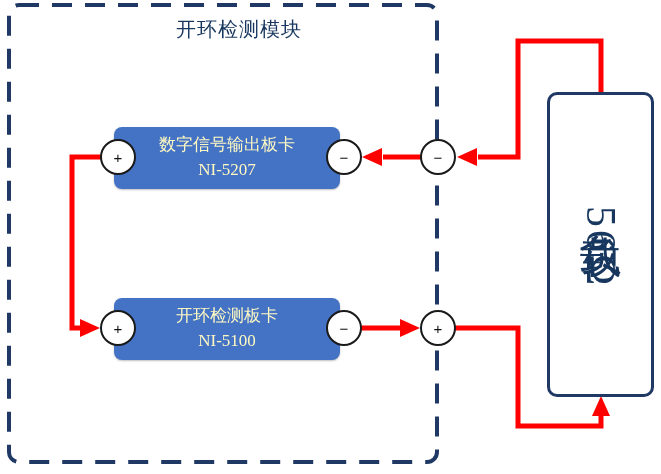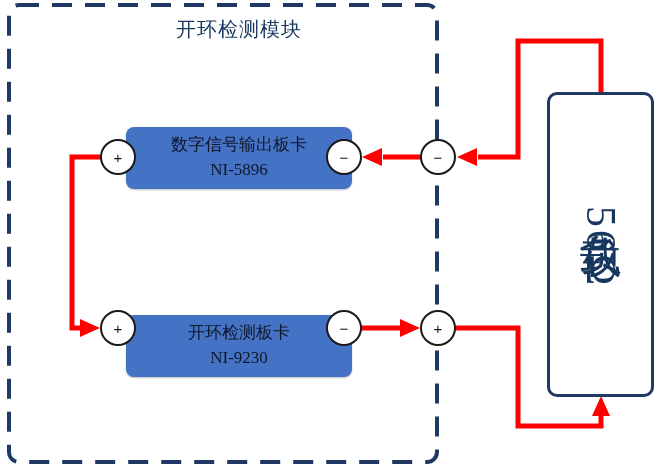--- a/index.html
+++ b/index.html
@@ -17,28 +17,28 @@
   }
   svg.layer{position:absolute;left:0;top:0;width:661px;height:474px;}
   .module-frame{fill:none;stroke:var(--frame_navy);stroke-width:4;stroke-dasharray:20 13;}
   .wire{fill:none;stroke:var(--wire_red);stroke-width:5;}
   .arrowhead{fill:var(--wire_red);stroke:none;}
   .module-title{
     position:absolute;left:25px;top:16px;width:428px;text-align:center;
     color:var(--text_navy);font-size:20px;letter-spacing:1px;
   }
   .board{
-    position:absolute;left:126px;width:226px;height:62px;
+    position:absolute;left:114px;width:226px;height:62px;
     background:var(--box_blue);border-radius:8px;
     display:flex;flex-direction:column;align-items:center;justify-content:center;
-    color:#0f172a;font-size:17px;line-height:1.45;text-align:center;
+    color:#fef9c3;font-size:17px;line-height:1.45;text-align:center;
     box-shadow:0 1px 2px rgba(0,0,0,0.25);
   }
   .board.top{top:127px;}
-  .board.bottom{top:298px;margin-top:17px;}
+  .board.bottom{top:298px;}
   .terminal{
     position:absolute;width:36px;height:36px;border-radius:50%;
     background:#ffffff;border:2px solid var(--circle_border);box-sizing:border-box;
     display:flex;align-items:center;justify-content:center;
     color:#111;font-size:15px;font-family:"Liberation Sans","DejaVu Sans",sans-serif;
   }
   .load-box{
     position:absolute;left:547px;top:92px;width:107px;height:305px;
     background:#ffffff;border:3px solid var(--frame_navy);border-radius:10px;
     box-sizing:border-box;display:flex;align-items:center;justify-content:center;
@@ -69,26 +69,26 @@
     <polygon class="arrowhead" points="420,328 400,319 400,337"></polygon>
 
     <path class="wire" d="M 438 328 H 518 V 426 H 601 V 416"></path>
     <polygon class="arrowhead" points="601,396 592,416 610,416"></polygon>
   </svg>
 
   <div class="module-title">开环检测模块</div>
 
   <div class="board top">
     <span>数字信号输出板卡</span>
-    <span>NI-5896</span>
+    <span>NI-5207</span>
   </div>
 
   <div class="board bottom">
     <span>开环检测板卡</span>
-    <span>NI-9230</span>
+    <span>NI-5100</span>
   </div>
 
   <div class="load-box">
     <span class="load-label">负载56Ω</span>
   </div>
 
   <div class="terminal" style="left:100px;top:139px;">
     <span>+</span>
   </div>
   <div class="terminal" style="left:326px;top:139px;">

